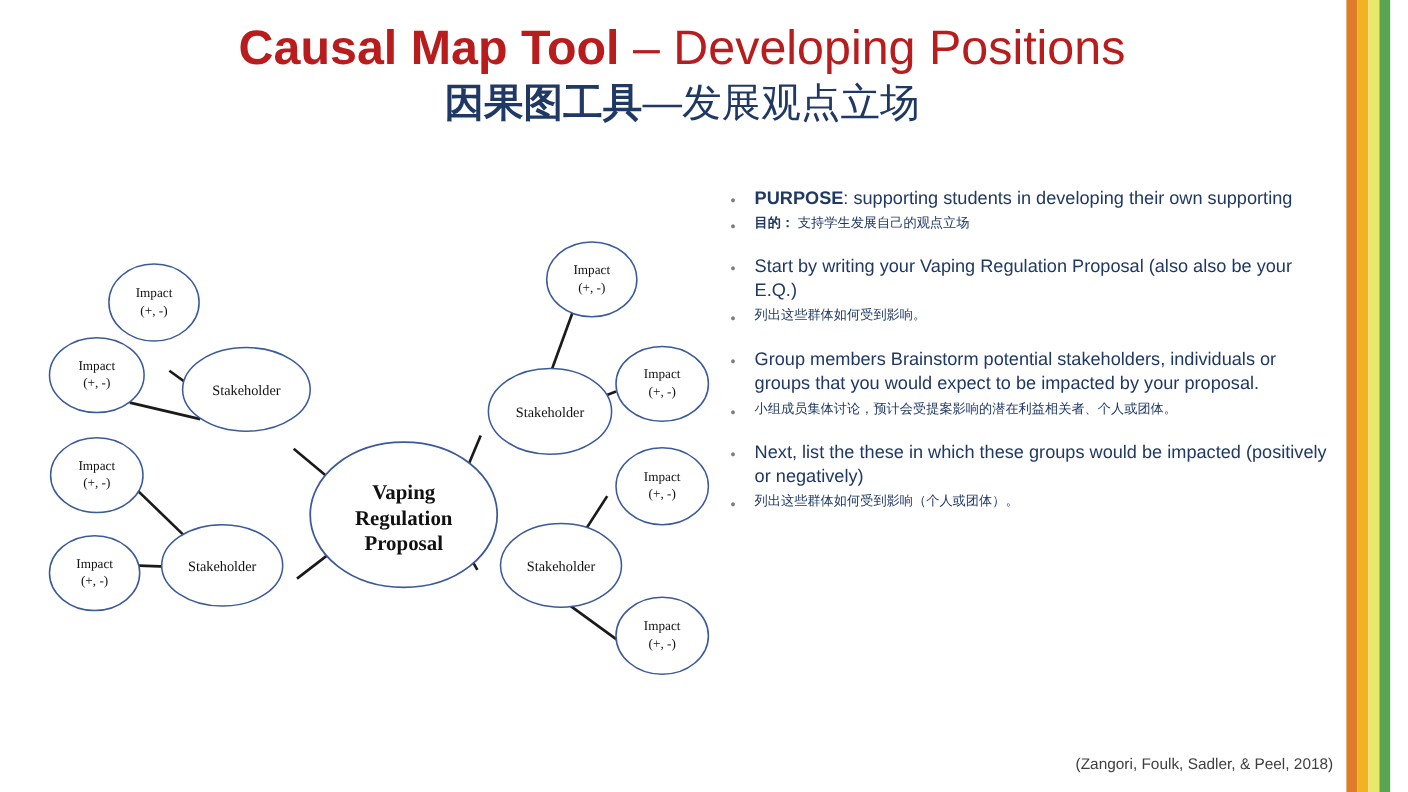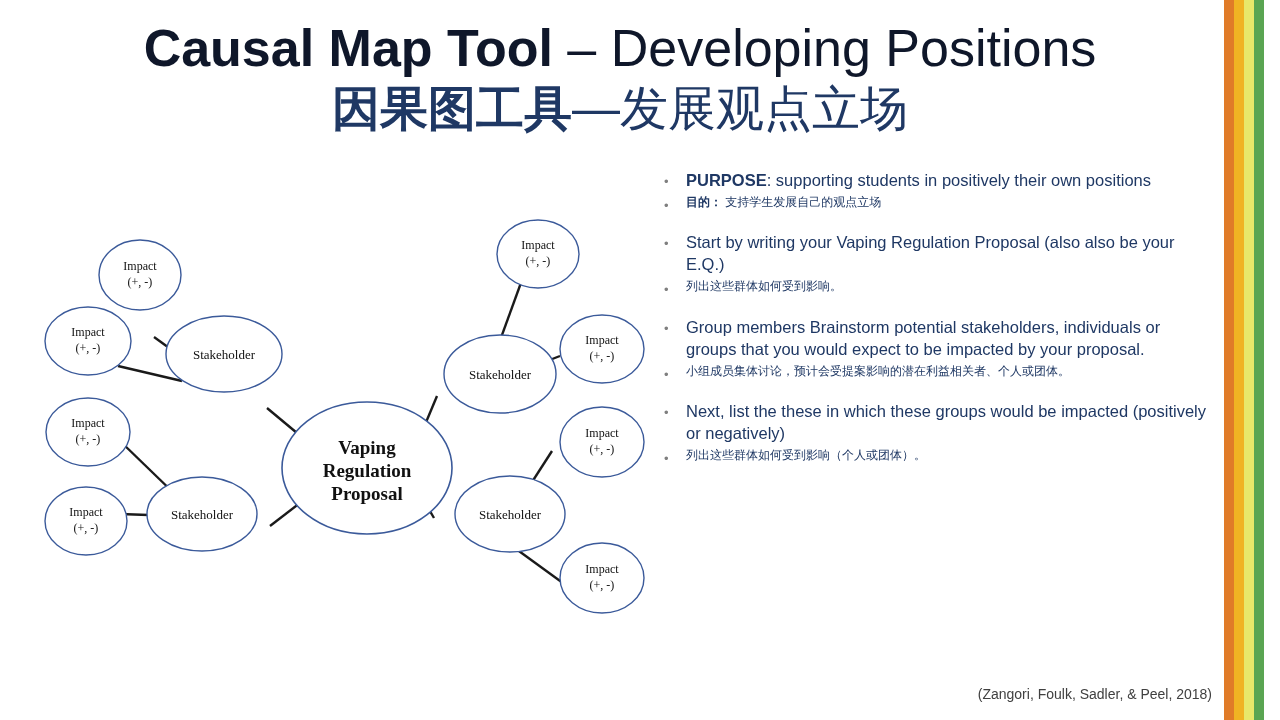--- a/index.html
+++ b/index.html
@@ -35,28 +35,28 @@
   
   .title-block {
     position: absolute;
     top: 18px;
     left: 60px;
     width: 1120px;
     text-align: center;
     line-height: 1.18;
   }
   .title-line-1 {
-    font-size: 52px;
-    color: #0f172a;
+    font-size: 44px;
+    color: #b91c1c;
     white-space: nowrap;
   }
   .title-strong { font-weight: bold; }
   .title-rest { font-weight: normal; }
   .title-line-2 {
-    font-size: 48px;
+    font-size: 36px;
     color: #1f3864;
     font-weight: bold;
     margin-top: 2px;
   }
   .title-line-2 .cn-light { font-weight: normal; }
 
   
   .diagram {
     position: absolute;
     left: 22px;
@@ -202,21 +202,21 @@
       <text x="580" y="377" text-anchor="middle" font-family="Liberation Serif, serif" font-size="12" fill="#111111">Impact</text>
       <text x="580" y="393" text-anchor="middle" font-family="Liberation Serif, serif" font-size="12" fill="#111111">(+, -)</text>
     </g>
   </svg>
 </div>
 
 <div class="bullets">
 
   <div class="bullet en">
     <span class="dot">•</span>
-    <span class="btxt"><span class="bold-lead">PURPOSE</span><span>: supporting students in positively their own positions</span></span>
+    <span class="btxt"><span class="bold-lead">PURPOSE</span><span>: supporting students in developing their own supporting</span></span>
   </div>
 
   <div class="bullet cn">
     <span class="dot">•</span>
     <span class="btxt"><span class="bold-lead">目的：</span><span> 支持学生发展自己的观点立场</span></span>
   </div>
 
   <div class="gap-md"></div>
 
   <div class="bullet en">

